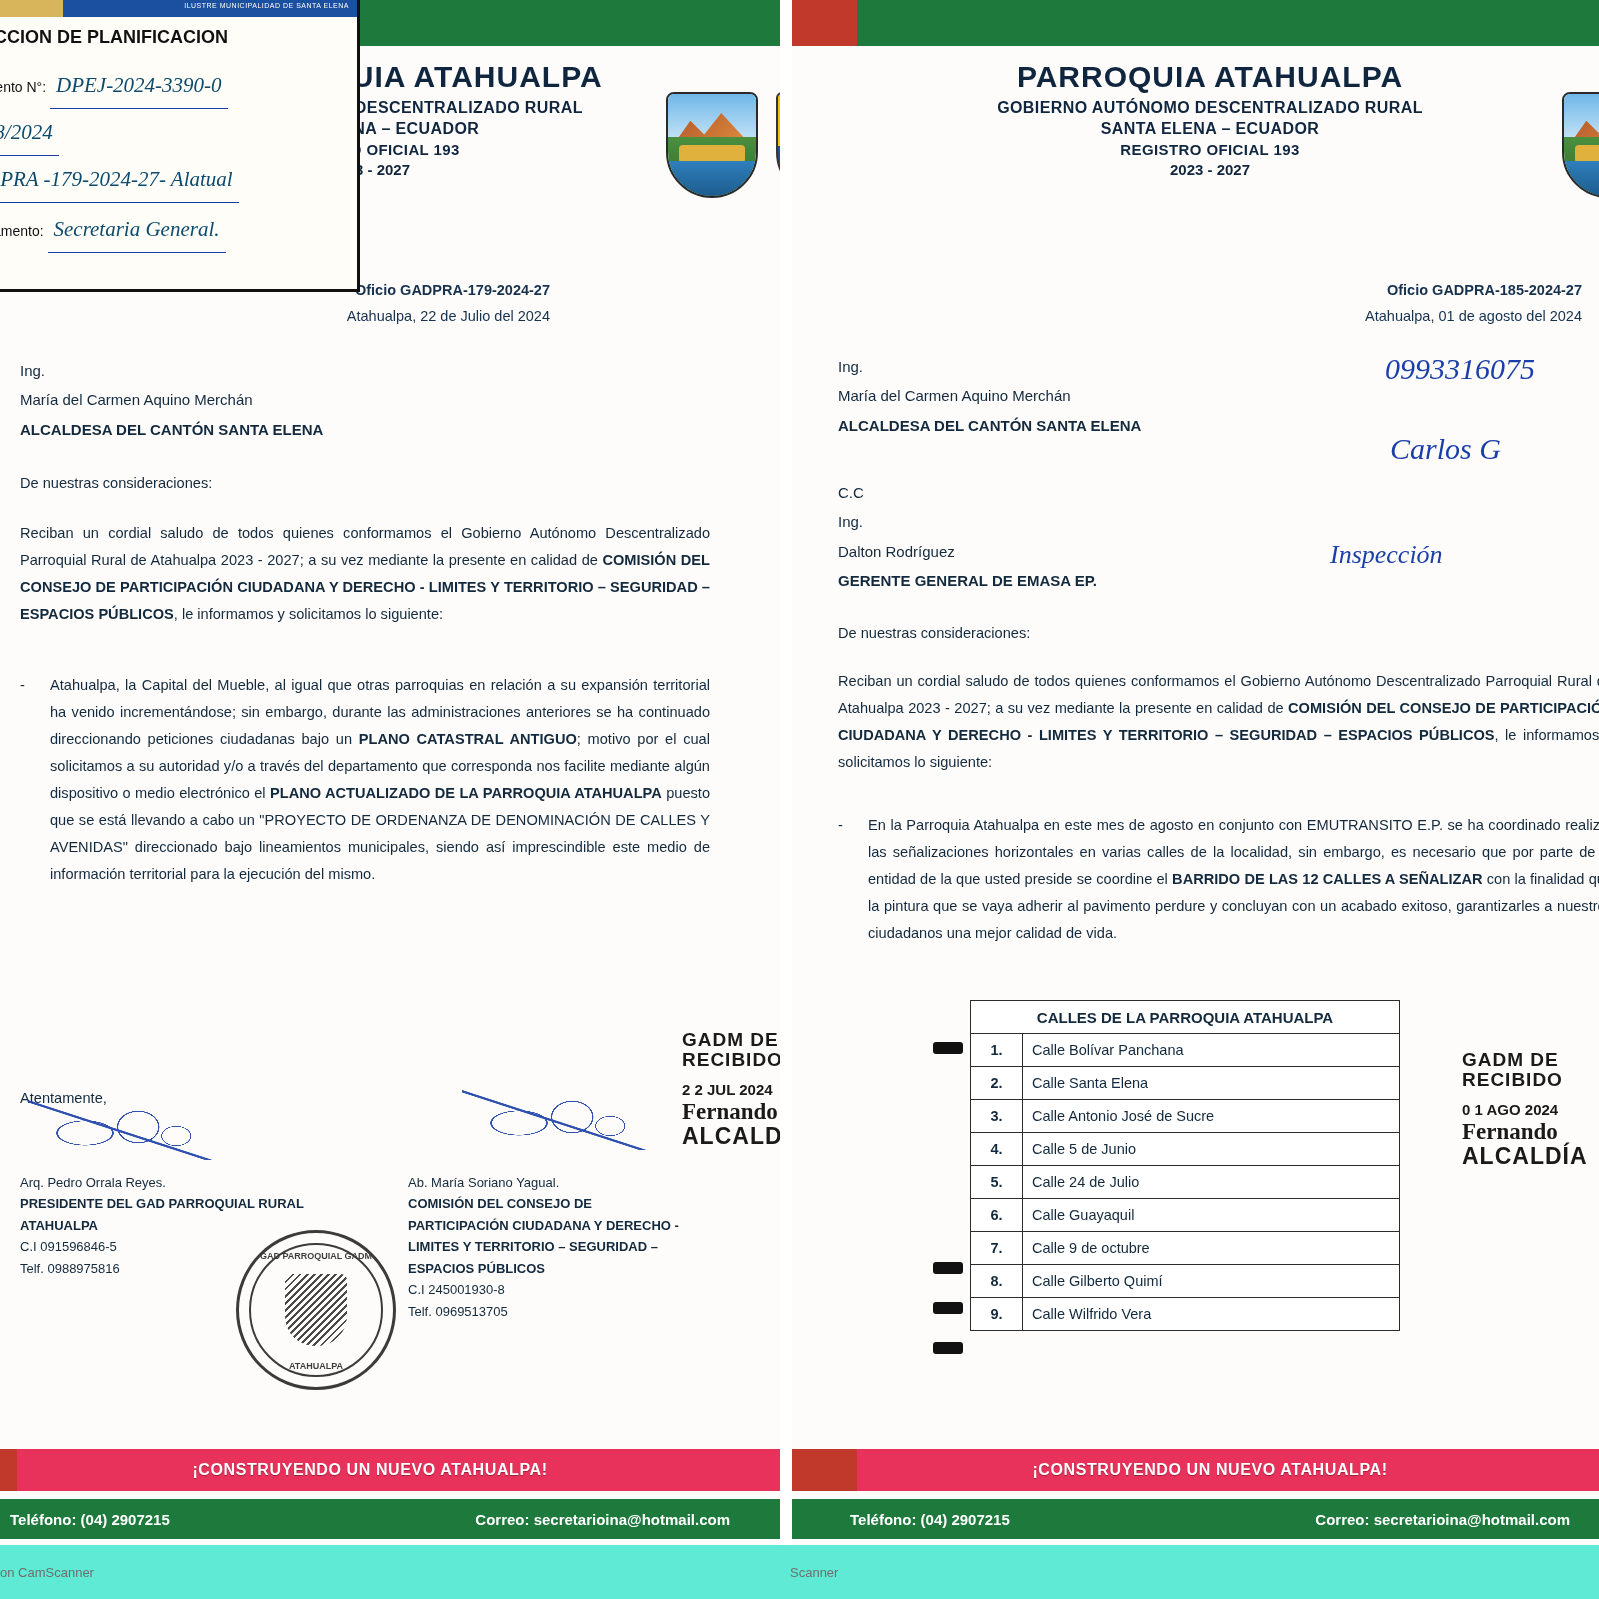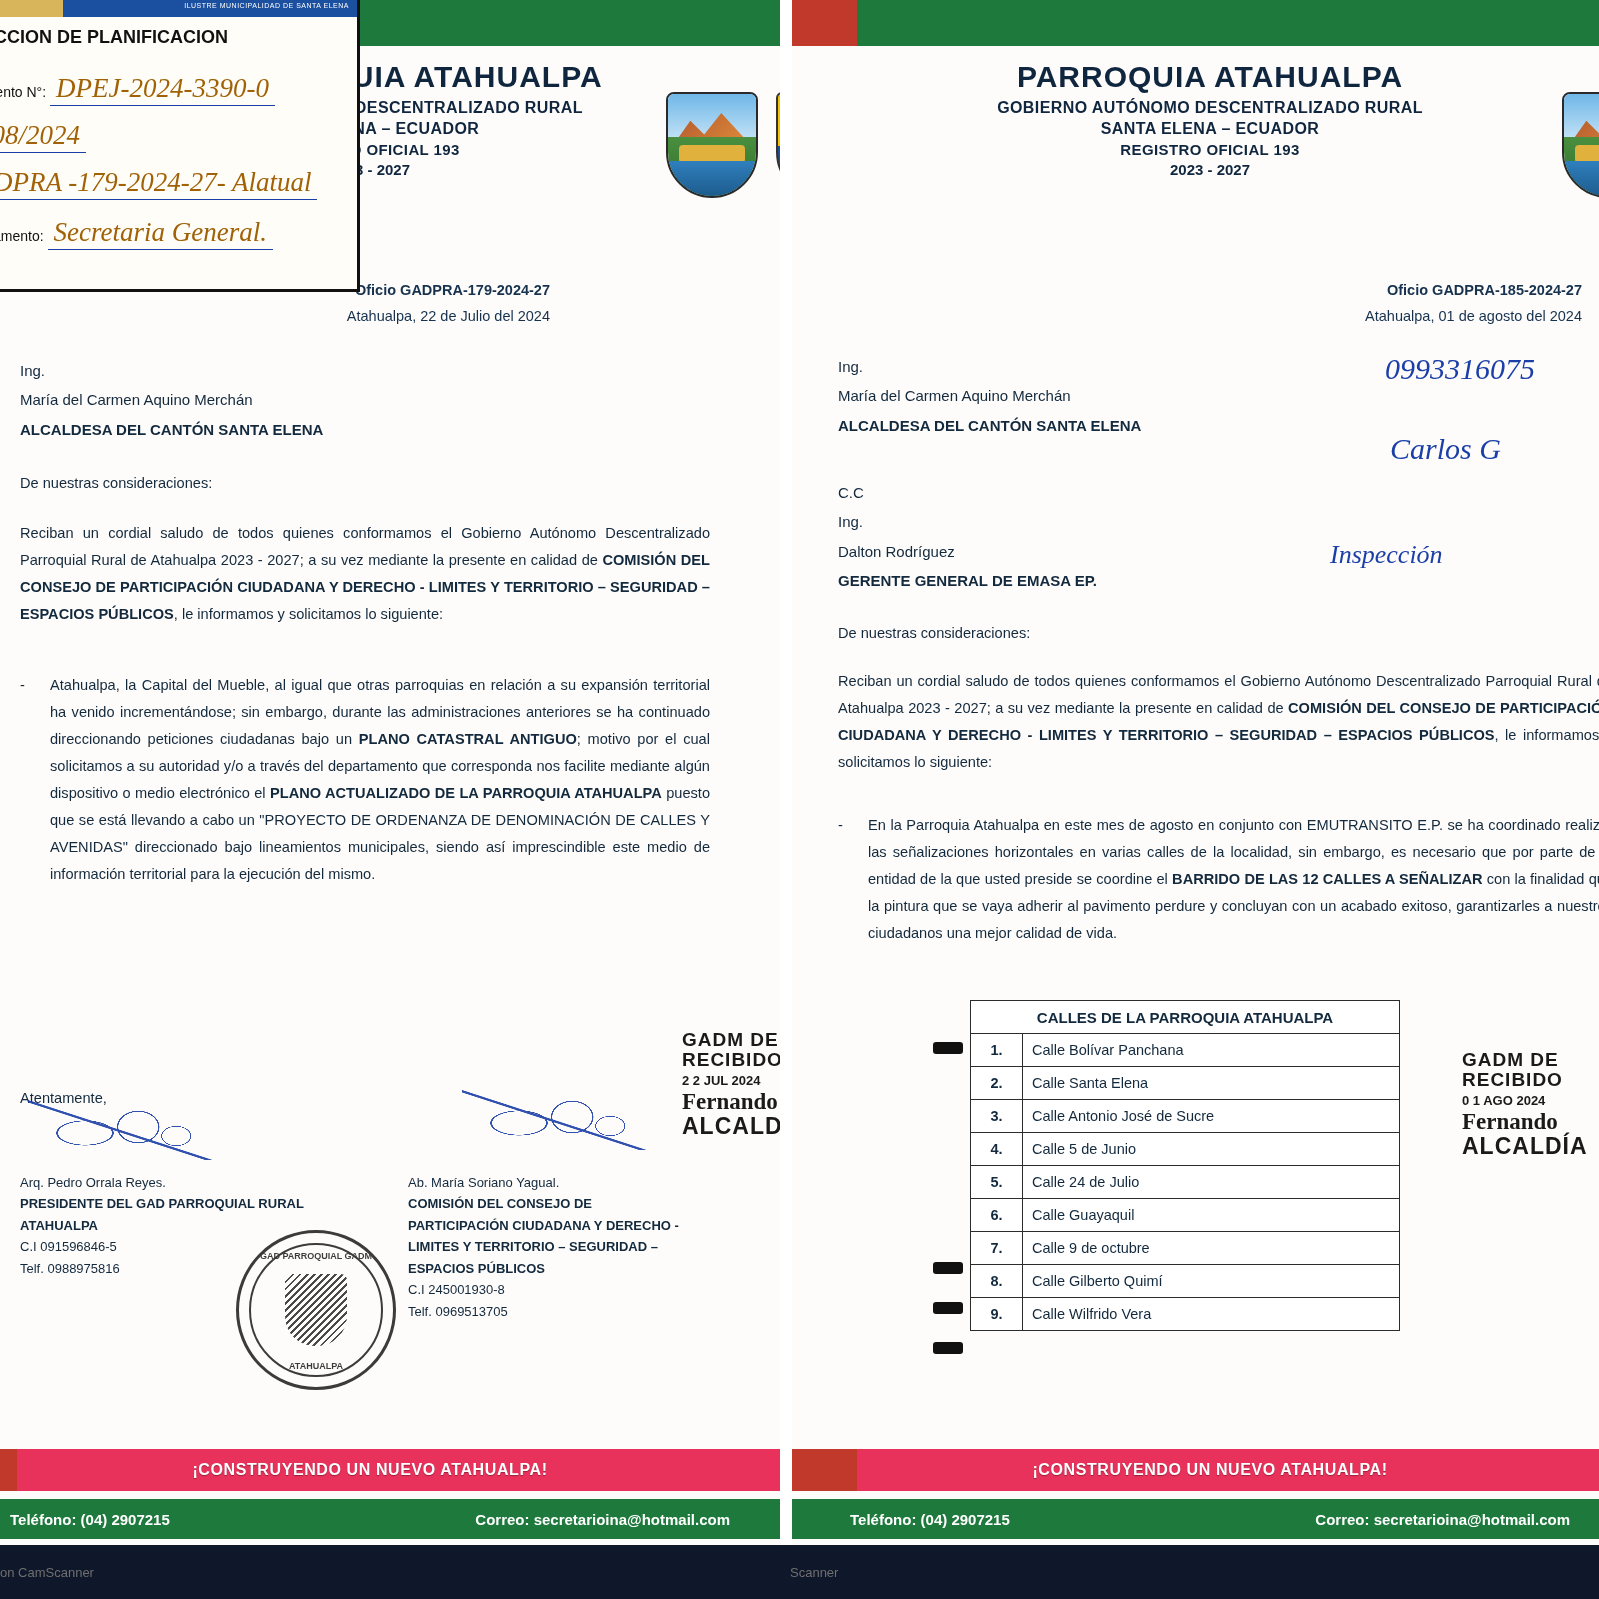--- a/index.html
+++ b/index.html
@@ -154,21 +154,21 @@
     position:absolute; width:100%; text-align:center; font-size:9px; font-weight:bold;
   }
   .stamp-caption-top { top: 18px; }
   .stamp-caption-bot { bottom: 16px; }
 
   .recv-stamp {
     position:absolute; color:#1a1a1a; font-weight:bold; line-height:1.05;
   }
   .recv-stamp .l1 { font-size: 19px; letter-spacing: 1px; }
   .recv-stamp .l2 { font-size: 19px; letter-spacing: 1px; }
-  .recv-stamp .l3 { font-size: 13px; margin-top: 4px; }
+  .recv-stamp .l3 { font-size: 15px; margin-top: 12px; }
   .recv-stamp .l4 { font-size: 23px; font-family:"Liberation Serif", serif; margin-top:2px;}
   .recv-stamp .l5 { font-size: 23px; letter-spacing: 1px; }
 
   
   .calles-table {
     position:absolute; border-collapse: collapse; background:#fff;
     font-size: 14.5px; color:#13293d;
   }
   .calles-table th, .calles-table td {
     border: 1.6px solid #2b2b2b; padding: 5px 9px; height: 33px;
@@ -188,32 +188,32 @@
   }
   .slip .slip-hdr {
     position:absolute; top:0; left:0; right:0; height:22px;
     background: linear-gradient(90deg,#d8b45a 0 120px, #1b4fa0 120px 100%);
     font-size:7px; color:#fff; text-align:right; padding-right:8px; line-height:22px; letter-spacing:.5px;
   }
   .slip .slip-title { position:absolute; top: 32px; left: 8px; font-weight:bold; font-size:18px; color:#111; }
   .slip .slip-row { position:absolute; left: 8px; font-size: 14px; color:#111; }
   .slip .hand {
     font-family: "Liberation Serif", serif; font-style: italic;
-    color:#a16207; font-size: 27px; border-bottom: 1.6px solid #1b3fa8;
-    padding: 0 6px 1px 6px; display:inline-block;
+    color:#0c4a6e; font-size: 21px; border-bottom: 1.6px solid #1b3fa8;
+    padding: 0 6px 10px 6px; display:inline-block;
   }
 
   .hand-blue {
     position:absolute; font-family:"Liberation Serif", serif; font-style:italic;
     color:#1b3fa8;
   }
 
   
   .scanbar {
-    position:absolute; left:0; right:0; bottom:0; height:54px; background:#0f172a;
+    position:absolute; left:0; right:0; bottom:0; height:54px; background:#5eead4;
     color:#6f6f6f; font-size: 13px;
   }
   .scanbar .s1 { position:absolute; left: 0px; top: 20px; }
   .scanbar .s2 { position:absolute; left: 790px; top: 20px; }
 
   .gap-strip { position:absolute; top:0; bottom:54px; left:780px; width:12px; background:#fff; }
 </style>
 </head>
 <body>
 

